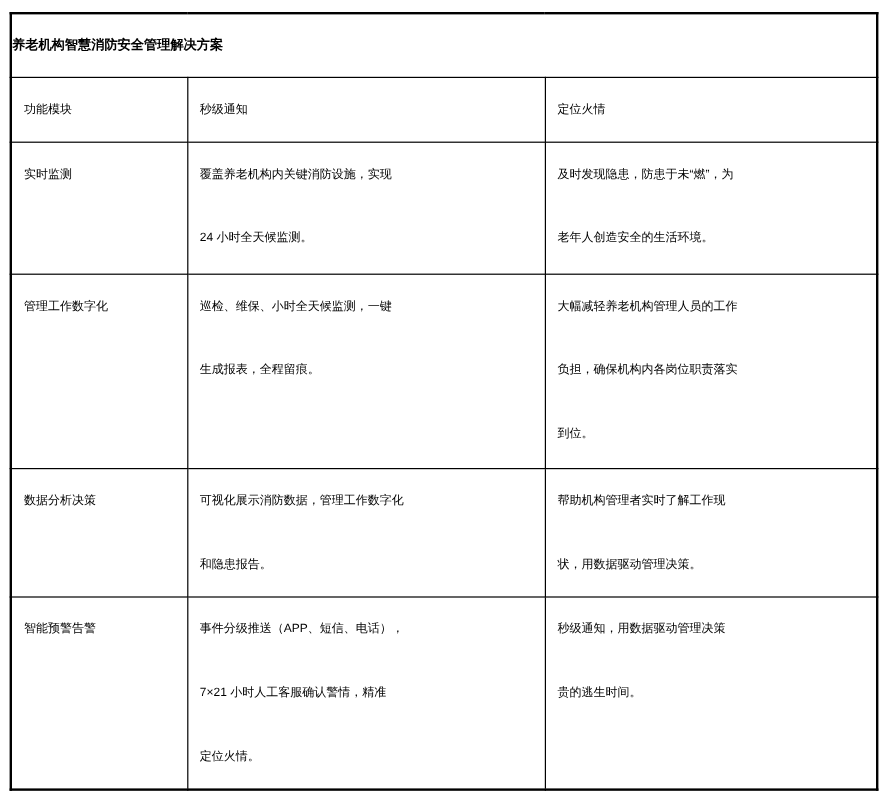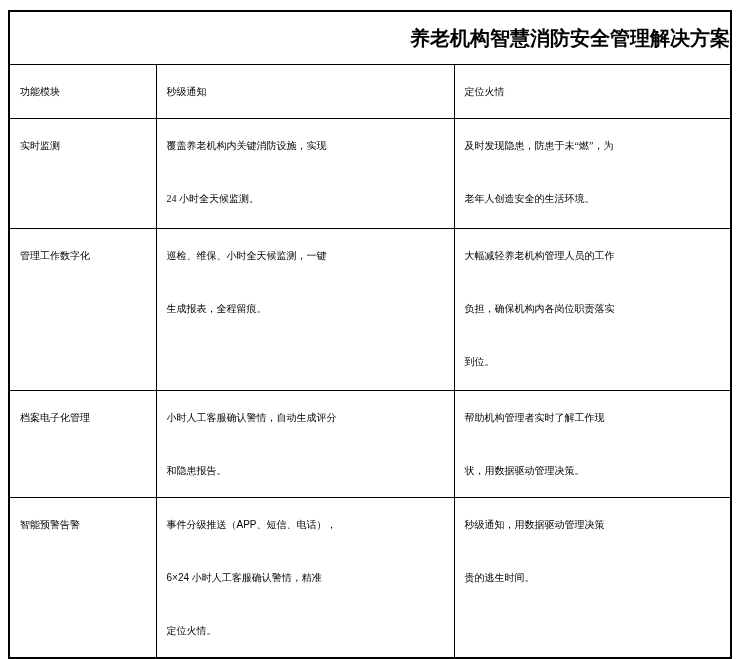--- a/index.html
+++ b/index.html
@@ -30,39 +30,39 @@
     font-weight: normal;
     text-align: left;
     vertical-align: top;
     padding: 0 8px 0 10px;
     box-sizing: border-box;
     overflow: hidden;
   }
   
   tr.title-row th {
     height: 52px;
-    text-align: right;
+    text-align: left;
     vertical-align: middle;
     font-weight: bold;
-    font-size: 20px;
+    font-size: 11px;
     line-height: 52px;
     padding: 0;
   }
   
   tr.header-row td {
     height: 54px;
     line-height: 53px;
     white-space: nowrap;
   }
   
   tr.data-row td {
     line-height: 53px;
     white-space: pre-line;
   }
-  tr.row-0 { height: 110px; font-family: Liberation Serif, serif; }
+  tr.row-0 { height: 110px; }
   tr.row-1 { height: 162px; padding-left: 19px; }
   tr.row-2 { height: 106px; }
   tr.row-3 { height: 154px; }
   col.c-module { width: 147px; }
   col.c-app    { width: 298px; }
   col.c-value  { width: 277px; }
 </style>
 </head>
 <body>
 
@@ -91,29 +91,29 @@
       </tr>
       <tr class="data-row row-1">
         <td>管理工作数字化</td>
         <td>巡检、维保、小时全天候监测，一键
 生成报表，全程留痕。</td>
         <td>大幅减轻养老机构管理人员的工作
 负担，确保机构内各岗位职责落实
 到位。</td>
       </tr>
       <tr class="data-row row-2">
-        <td>档案电子化管理</td>
-        <td>小时人工客服确认警情，自动生成评分
+        <td>数据分析决策</td>
+        <td>可视化展示消防数据，管理工作数字化
 和隐患报告。</td>
         <td>帮助机构管理者实时了解工作现
 状，用数据驱动管理决策。</td>
       </tr>
       <tr class="data-row row-3">
         <td>智能预警告警</td>
         <td>事件分级推送（APP、短信、电话），
-6×24 小时人工客服确认警情，精准
+7×21 小时人工客服确认警情，精准
 定位火情。</td>
         <td>秒级通知，用数据驱动管理决策
 贵的逃生时间。</td>
       </tr>
     </tbody>
   </table>
 </div>
 
 </body></html>

